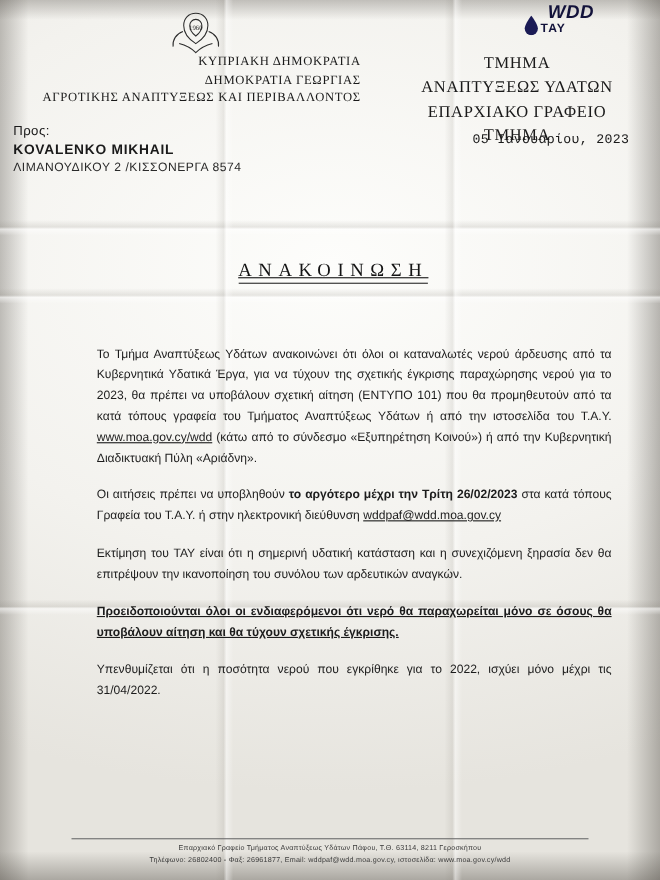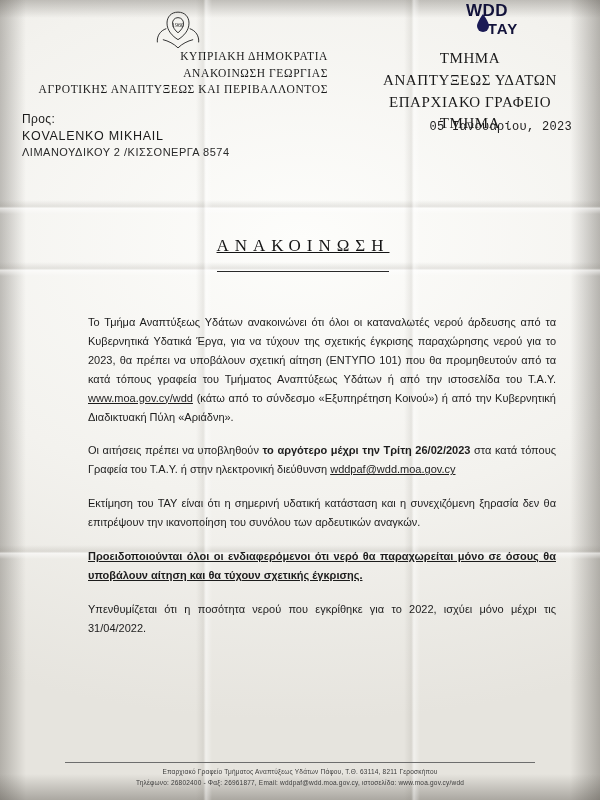--- a/index.html
+++ b/index.html
@@ -101,55 +101,56 @@
     width: 74px;
     height: 40px;
     color: #12123a;
   }
   .wdd-logo .w1 {
     font-family: "Liberation Sans", sans-serif;
     font-weight: bold;
     font-size: 17px;
     letter-spacing: 0.5px;
     line-height: 1;
-    text-align: left;
+    text-align: right;
+    font-style: italic;
   }
   .wdd-logo .w2 {
     font-family: "Liberation Sans", sans-serif;
     font-weight: bold;
-    font-size: 15px;
+    font-size: 11px;
     letter-spacing: 1px;
     line-height: 1;
     text-align: center;
     margin-top: 2px;
   }
   .wdd-logo .drop {
     position: absolute;
     left: 10px;
     top: 12px;
     width: 14px;
     height: 18px;
   }
 
   
   .addr {
     position: relative;
     margin-top: 2px;
-    padding-left: 22px;
+    padding-left: 12px;
     font-family: "Liberation Sans", sans-serif;
     color: #1a1a1a;
   }
   .addr .pros {
     font-size: 12px;
     letter-spacing: 0.4px;
     margin-bottom: 3px;
   }
   .addr .name {
     font-size: 12.5px;
-    font-weight: normal;
+    font-weight: bold;
     letter-spacing: 0.7px;
     margin-bottom: 3px;
   }
   .addr .street {
     font-size: 11px;
     letter-spacing: 0.5px;
     color: #2a2a2a;
   }
   .date {
     position: absolute;
@@ -166,21 +167,21 @@
     margin-top: 78px;
     text-align: center;
     font-family: "Liberation Serif", serif;
     font-size: 17px;
     letter-spacing: 6px;
     color: #141414;
     text-indent: 6px;
   }
   .title .u {
     border-bottom: 1px solid #2a2a2a;
-    padding-bottom: 16px;
+    padding-bottom: 2px;
   }
 
   
   .body {
     margin: 57px 44px 0 88px;
     font-family: "Liberation Sans", sans-serif;
     font-size: 11px;
     line-height: 1.72;
     color: #1c1c1c;
     text-align: justify;
@@ -249,21 +250,21 @@
           <svg viewBox="0 0 14 18" xmlns="http://www.w3.org/2000/svg">
             <path d="M7 0 C7 0 1 8 1 12 A6 6 0 0 0 13 12 C13 8 7 0 7 0 Z" fill="#1b1b55"></path>
           </svg>
         </div>
         <div class="w1">WDD</div>
         <div class="w2">TAY</div>
       </div>
 
       <div class="org-left">
         <div>ΚΥΠΡΙΑΚΗ ΔΗΜΟΚΡΑΤΙΑ</div>
-        <div>ΑΝΑΚΟΙΝΩΣΗ ΓΕΩΡΓΙΑΣ</div>
+        <div>ΔΗΜΟΚΡΑΤΙΑ ΓΕΩΡΓΙΑΣ</div>
         <div>ΑΓΡΟΤΙΚΗΣ ΑΝΑΠΤΥΞΕΩΣ ΚΑΙ ΠΕΡΙΒΑΛΛΟΝΤΟΣ</div>
       </div>
 
       <div class="org-right">
         <div>ΤΜΗΜΑ</div>
         <div>ΑΝΑΠΤΥΞΕΩΣ ΥΔΑΤΩΝ</div>
         <div>ΕΠΑΡΧΙΑΚΟ ΓΡΑΦΕΙΟ ΤΜΗΜΑ</div>
       </div>
     </div>
 

